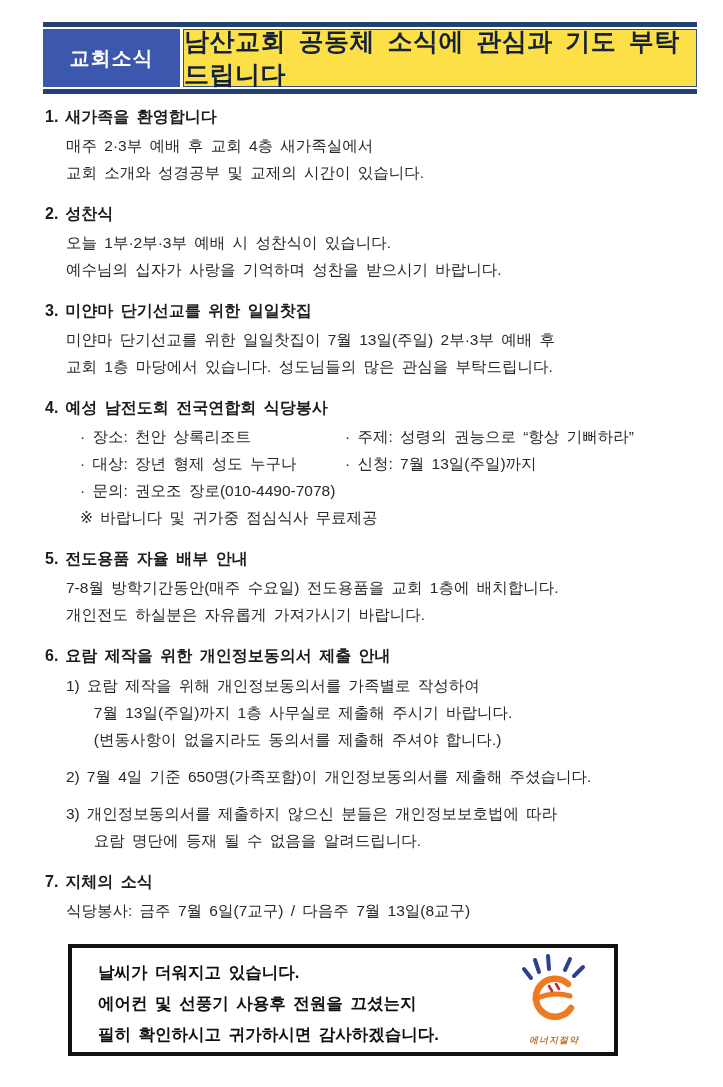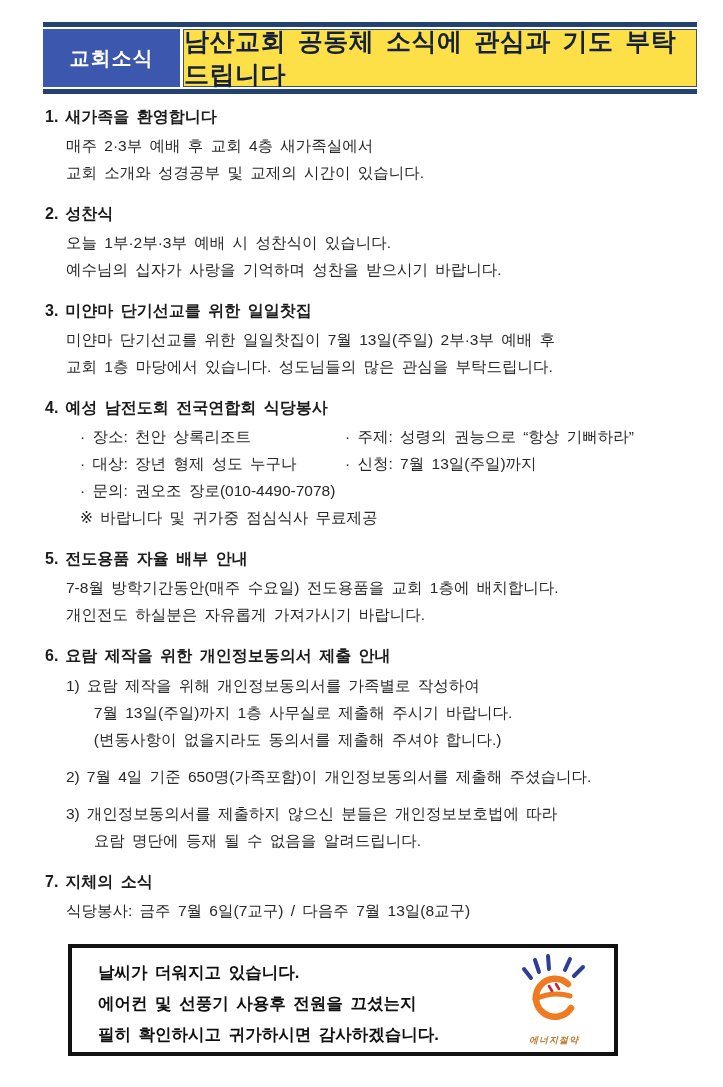--- a/index.html
+++ b/index.html
@@ -1,19 +1,19 @@
 <!DOCTYPE html>
 <html><head>
 <meta charset="utf-8">
 <style>
   html,body{margin:0;padding:0;background:#ffffff;}
   .page{position:relative;width:723px;height:1087px;background:#ffffff;overflow:hidden;
         color:#282828;font-family:"Liberation Sans","DejaVu Sans",sans-serif;}
   
-  .hdr{margin:22px 26px 0 43px;font-family:Liberation Serif, serif;}
+  .hdr{margin:22px 26px 0 43px;}
   .rule{height:5px;background:#24426f;}
   .hdr-row{display:flex;height:58px;margin:2px 0;}
   .hdr-label{width:137px;background:#3b57ae;color:#ffffff;display:flex;align-items:center;
              justify-content:center;font-size:20px;font-weight:bold;letter-spacing:1px;}
   .hdr-title{flex:1;margin-left:3px;background:#fde047;border:1px solid #31507f;display:flex;
              align-items:center;justify-content:center;font-size:25px;font-weight:bold;
              color:#14213d;word-spacing:5px;letter-spacing:.5px;}
   
   .content{padding:12px 28px 0 45px;font-size:15.5px;line-height:27px;word-spacing:3px;}
   section{margin-bottom:17px;}

